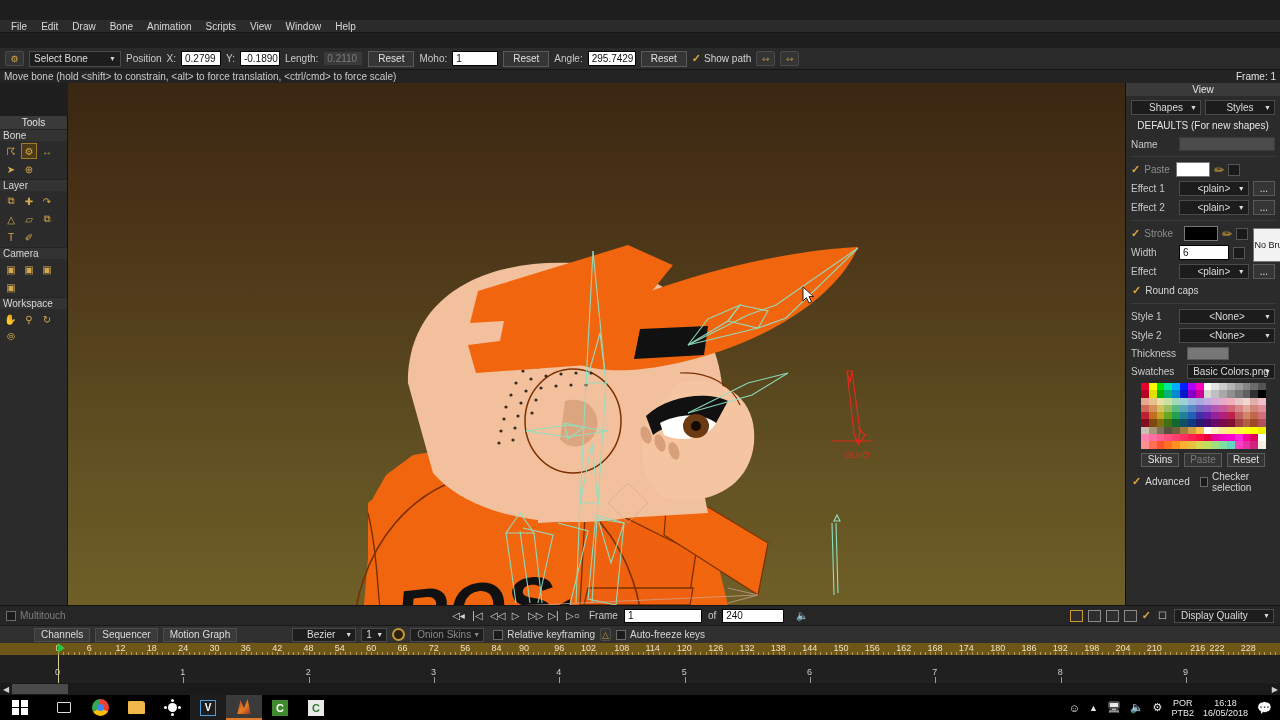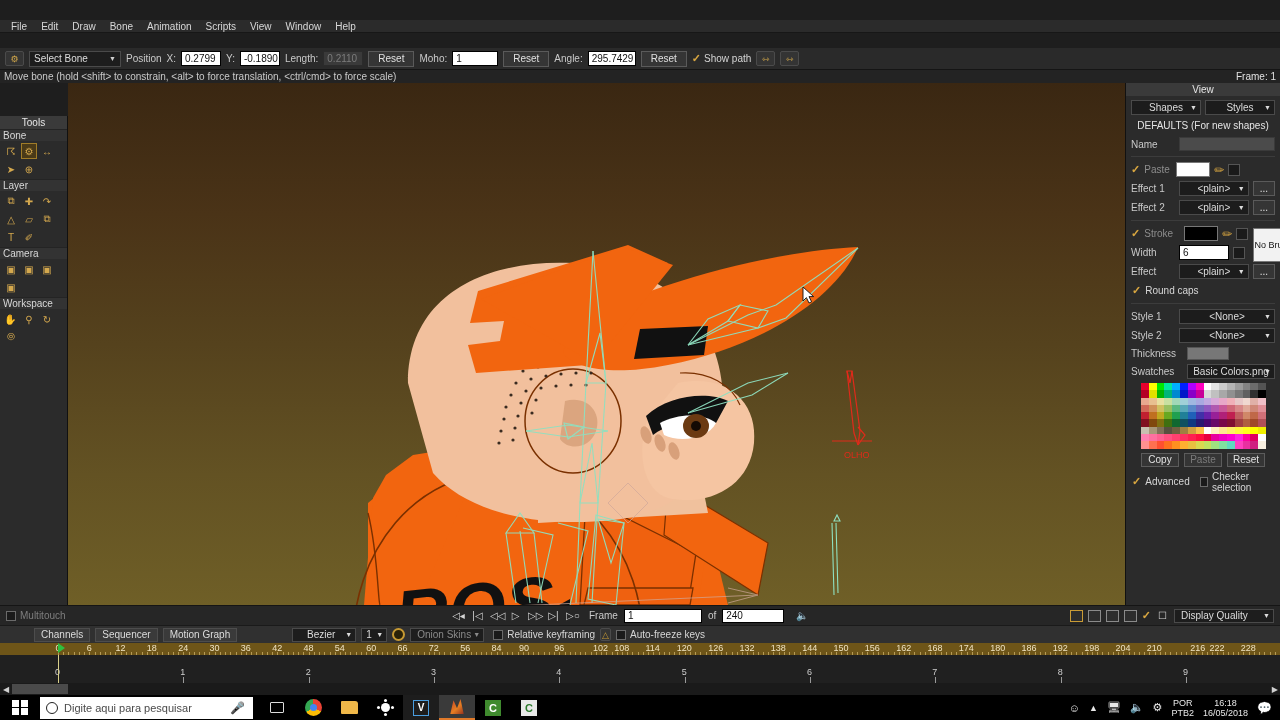--- a/index.html
+++ b/index.html
@@ -709,21 +709,21 @@
         <div style="background: rgb(192, 224, 96);"></div>
         <div style="background: rgb(160, 224, 128);"></div>
         <div style="background: rgb(128, 224, 160);"></div>
         <div style="background: rgb(96, 216, 192);"></div>
         <div style="background: rgb(255, 64, 192);"></div>
         <div style="background: rgb(232, 48, 160);"></div>
         <div style="background: rgb(208, 32, 128);"></div>
         <div style="background: rgb(248, 240, 224);"></div>
       </div>
     <div class="sp-btn-row">
-      <div class="sp-btn">Copy</div>
+      <div class="sp-btn">Skins</div>
       <div class="sp-btn dim">Paste</div>
       <div class="sp-btn">Reset</div>
     </div>
     <div style="display:flex;gap:10px;padding:2px 6px">
       <div class="sp-chk-row" style="padding:0">
         <span class="chkmark">✓</span>
         <span>Advanced</span>
       </div>
       <div class="sp-chk-row" style="padding:0">
         <span class="chkbox-empty"></span>
@@ -907,21 +907,21 @@
       <div class="tmark" style="left: 543.667px;"></div>
       <div class="tmark" style="left: 548.889px;"></div>
       <div class="tmark" style="left: 554.111px;"></div>
       <div class="tick" style="left: 554.133px;">96</div>
       <div class="tmark" style="left: 559.333px;"></div>
       <div class="tmark" style="left: 564.556px;"></div>
       <div class="tmark" style="left: 569.778px;"></div>
       <div class="tmark" style="left: 575px;"></div>
       <div class="tmark" style="left: 580.222px;"></div>
       <div class="tmark" style="left: 585.444px;"></div>
-      <div class="tick" style="left: 593px;">102</div>
+      <div class="tick" style="left: 581px;">102</div>
       <div class="tmark" style="left: 590.667px;"></div>
       <div class="tmark" style="left: 595.889px;"></div>
       <div class="tmark" style="left: 601.111px;"></div>
       <div class="tmark" style="left: 606.333px;"></div>
       <div class="tmark" style="left: 611.556px;"></div>
       <div class="tmark" style="left: 616.778px;"></div>
       <div class="tick" style="left: 614.2px;">108</div>
       <div class="tmark" style="left: 622px;"></div>
       <div class="tmark" style="left: 627.222px;"></div>
       <div class="tmark" style="left: 632.444px;"></div>
@@ -1101,25 +1101,20 @@
 
   <div class="taskbar">
     <div class="start-btn">
       <div class="win-logo">
         <div></div>
           <div></div>
           <div></div>
           <div></div>
       </div>
     </div>
-    <div class="searchbox">
-      <div class="search-circle"></div>
-      <span>Digite aqui para pesquisar</span>
-      <span style="position:absolute;right:8px;color:#333;font-size:12px">🎤</span>
-    </div>
     <div class="tb-icons">
       <div class="tb-ico">
         <div style="width:14px;height:11px;border:1.4px solid #dcdcdc;border-radius:1px"></div>
       </div>
       <div class="tb-ico">
         <div style="width:17px;height:17px;border-radius:50%;background:conic-gradient(#e94235 0 33%,#fbbc05 0 66%,#34a853 0 100%);position:relative">
           <div style="position:absolute;inset:5px;background:#4285f4;border-radius:50%"></div>
         </div>
       </div>
       <div class="tb-ico">

